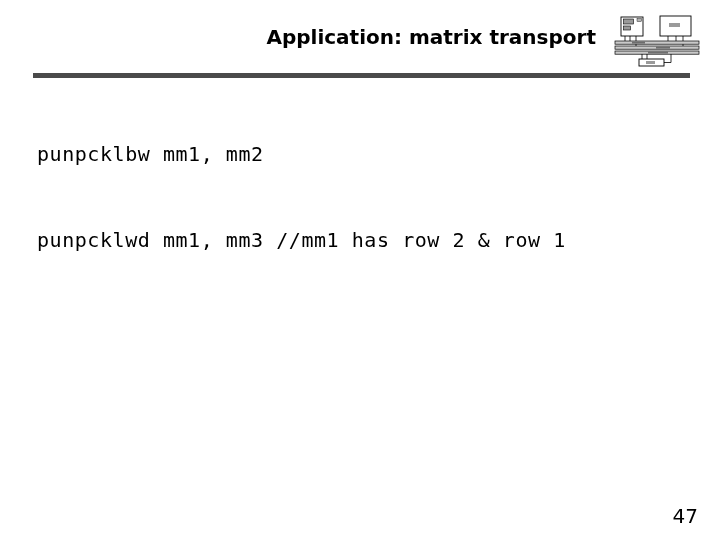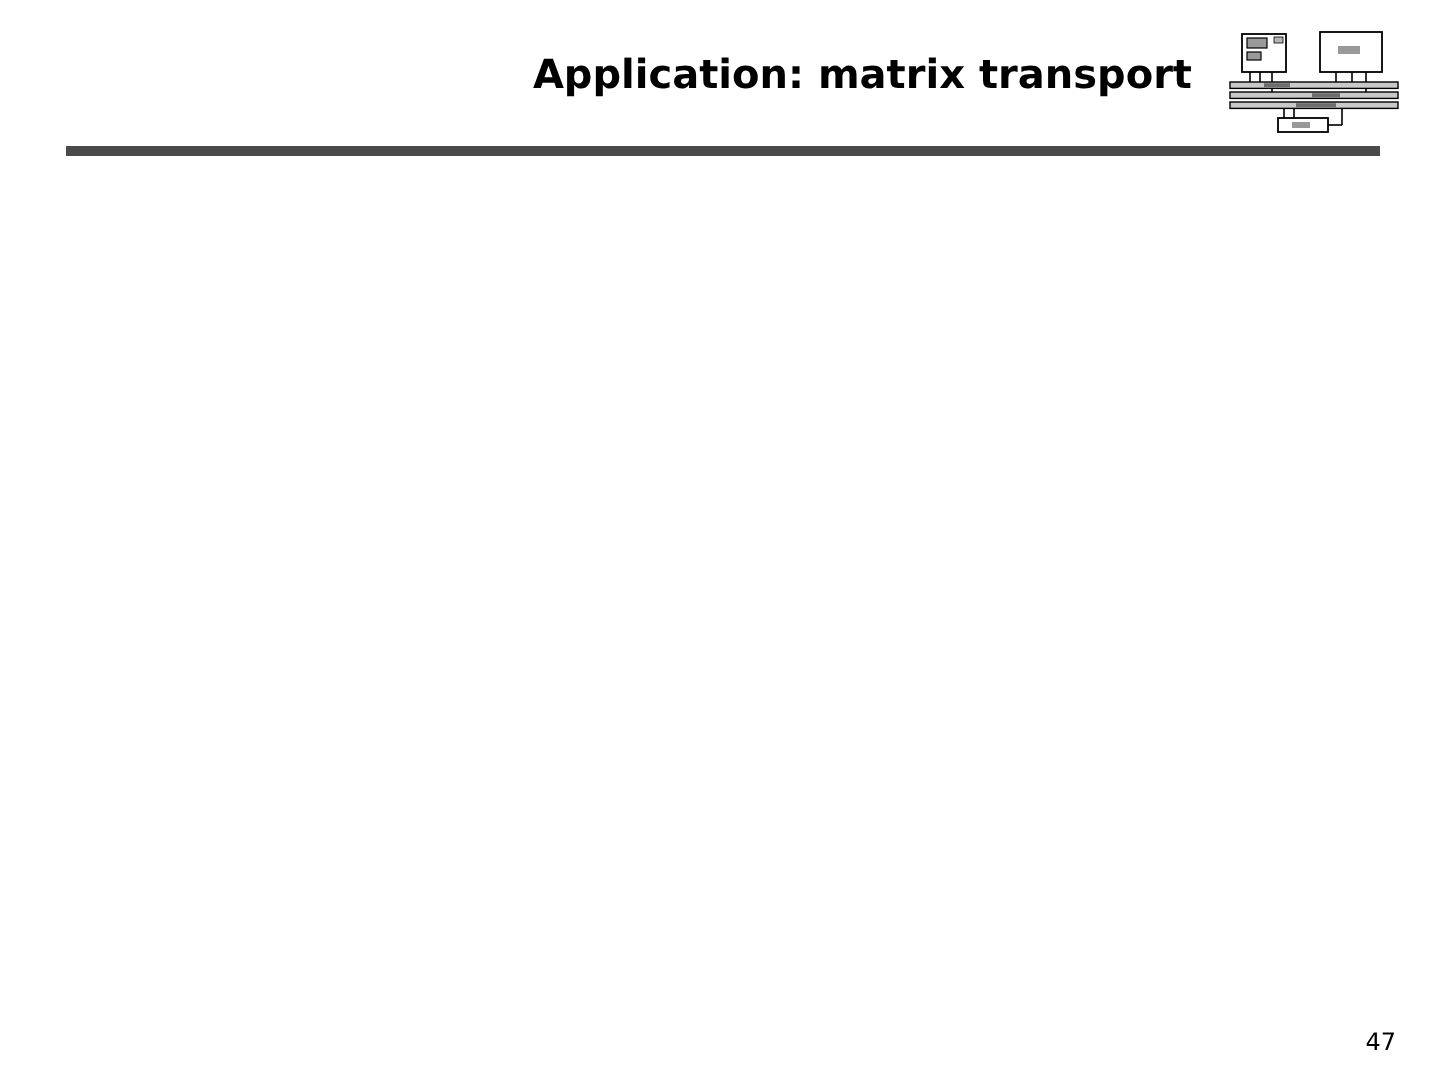--- a/index.html
+++ b/index.html
@@ -63,21 +63,21 @@
     display: block;
     height: 28.6px;
   }
 
   
   .page-number {
     position: absolute;
     right: 22px;
     bottom: 12px;
     font-family: "DejaVu Sans", sans-serif;
-    font-size: 12px;
+    font-size: 20px;
     color: #000000;
   }
 
   
   .thumb {
     position: absolute;
     left: 612px;
     top: 10px;
     width: 90px;
     height: 58px;
@@ -87,20 +87,22 @@
 </head>
 <body>
 
 <div class="slide">
 
   <div class="slide-title">Application: matrix transport</div>
 
   <div class="title-rule"></div>
 
   <div class="code-block">
+    <span class="code-line">punpcklbw mm1, mm2</span>
+    <span class="code-line">punpcklwd mm1, mm3 //mm1 has row 2 &amp; row 1</span>
     
     
     
   </div>
 
   <div class="thumb">
     <svg width="90" height="58" viewBox="0 0 90 58" xmlns="http://www.w3.org/2000/svg">
       <rect x="0" y="0" width="90" height="58" fill="#ffffff"></rect>
 
       <rect x="9" y="7" width="22" height="19" fill="#ffffff" stroke="#000000" stroke-width="0.9"></rect>

